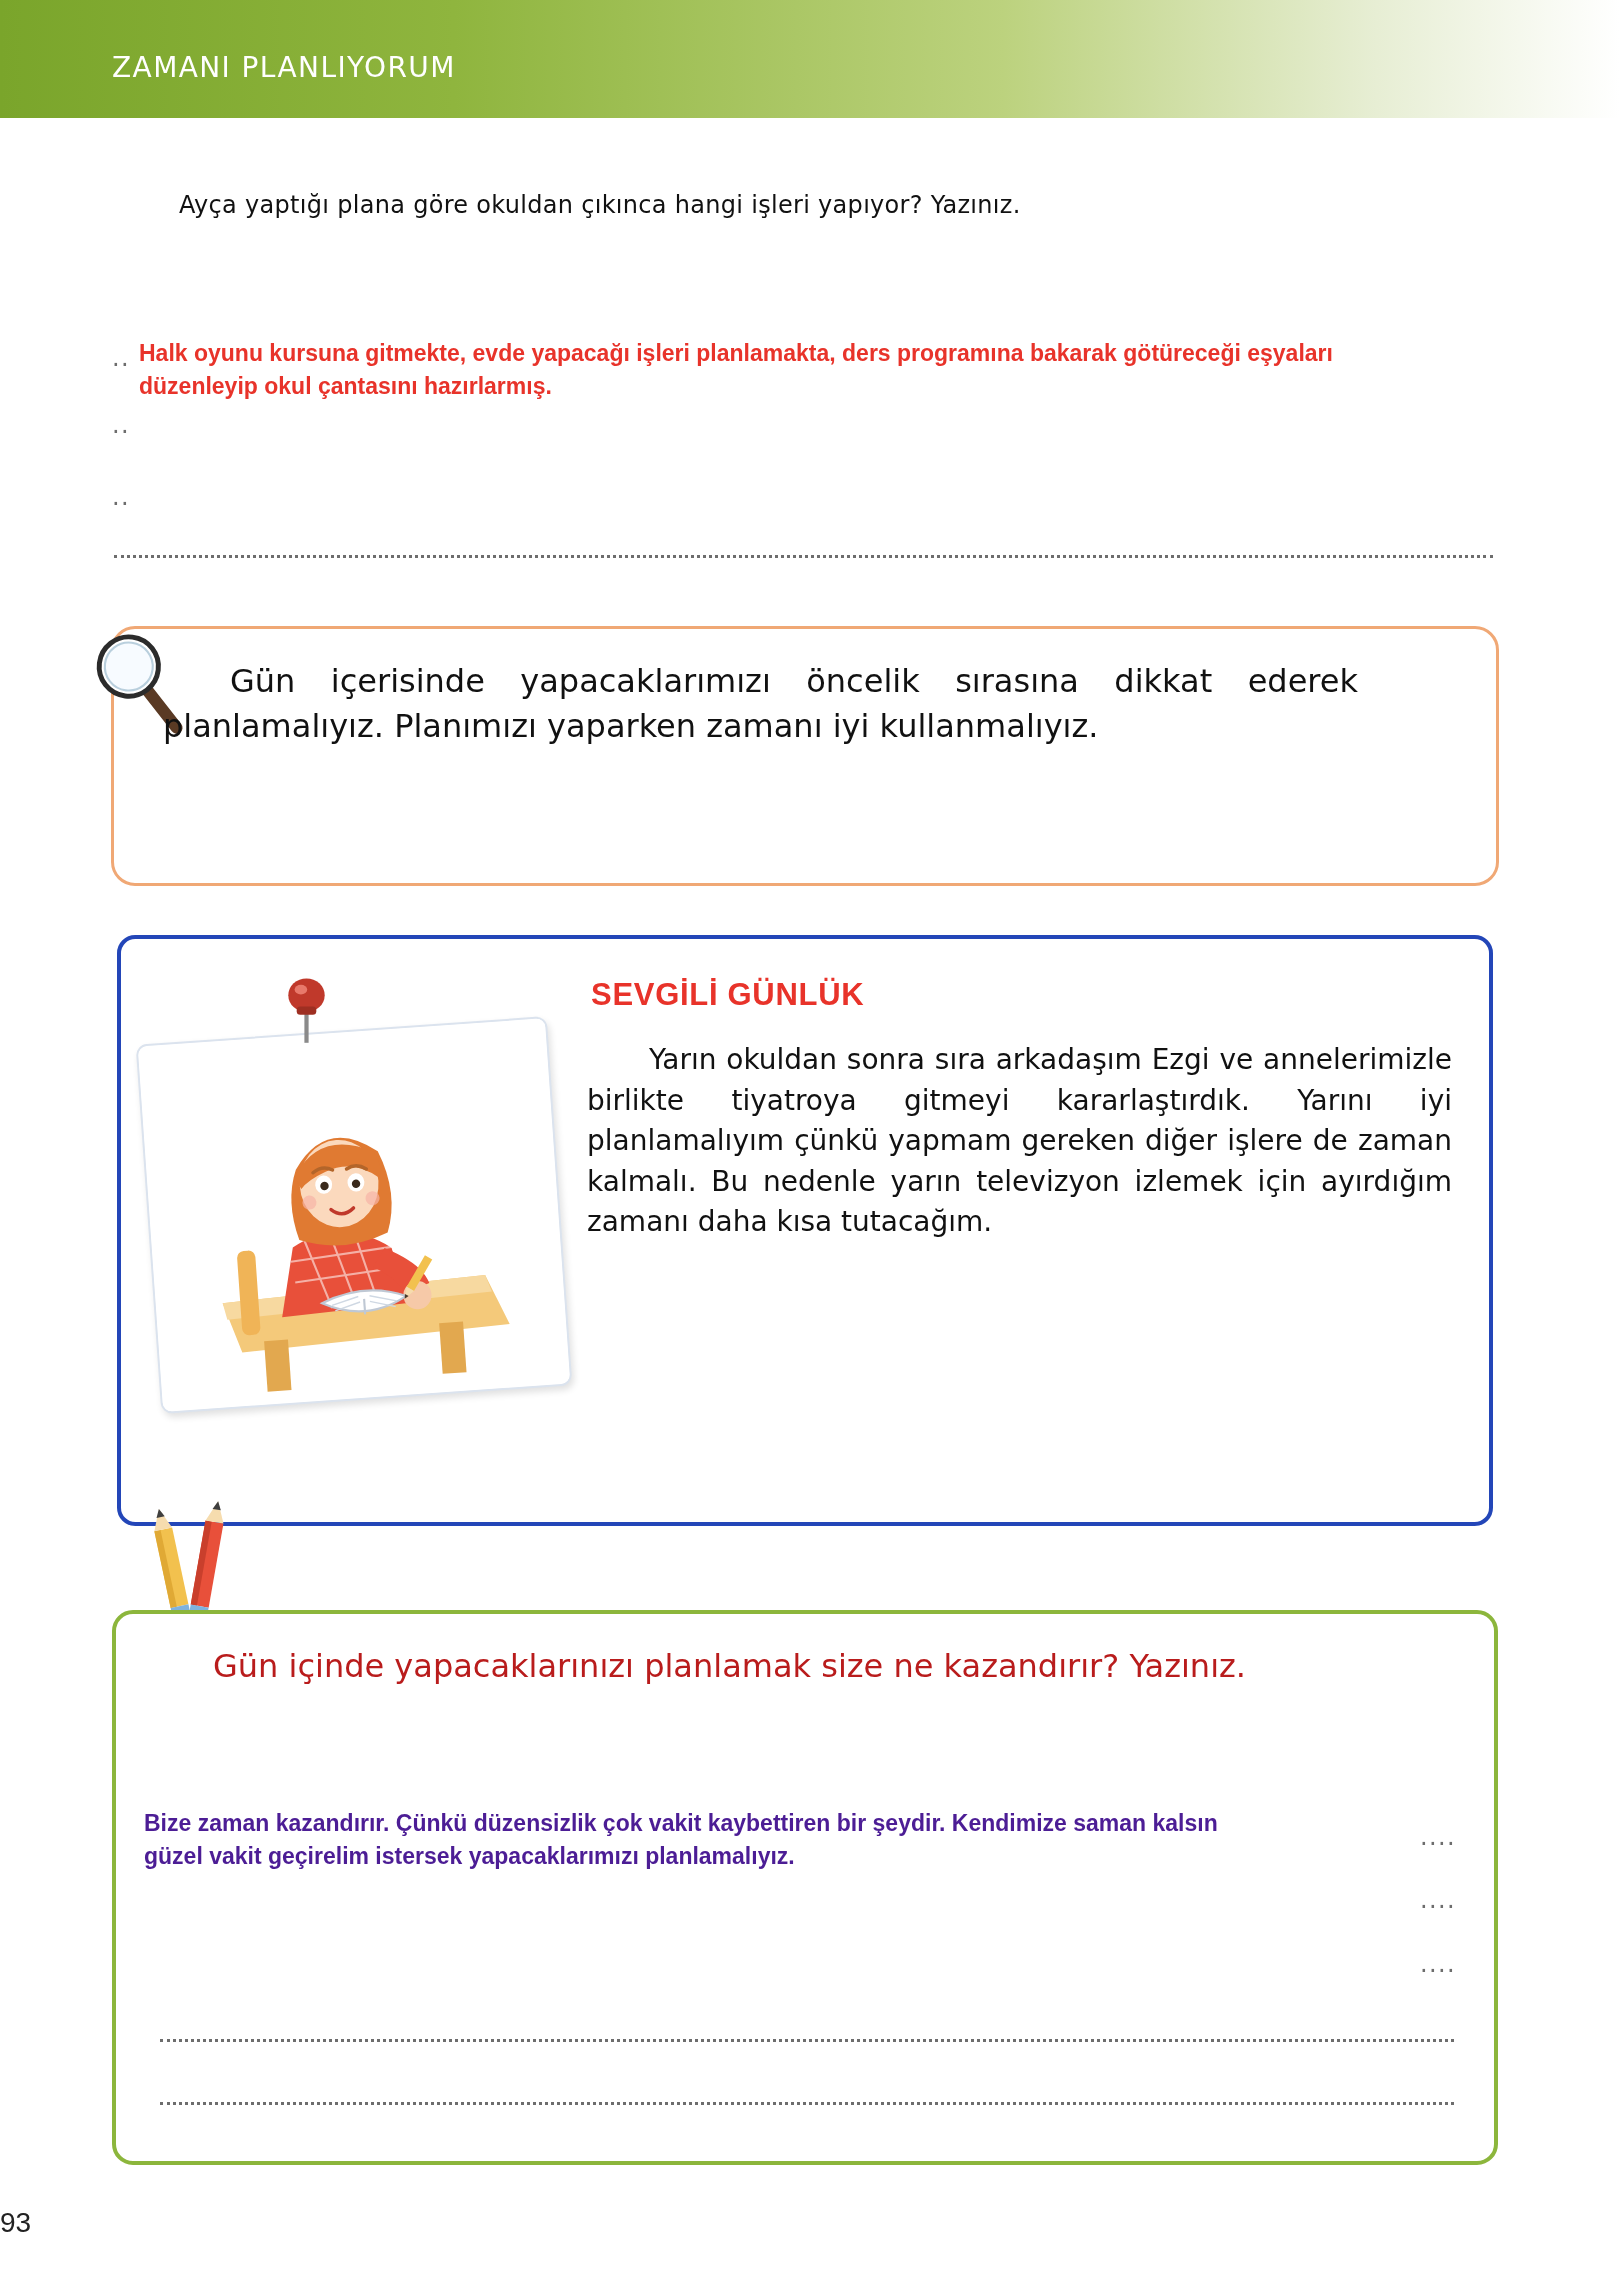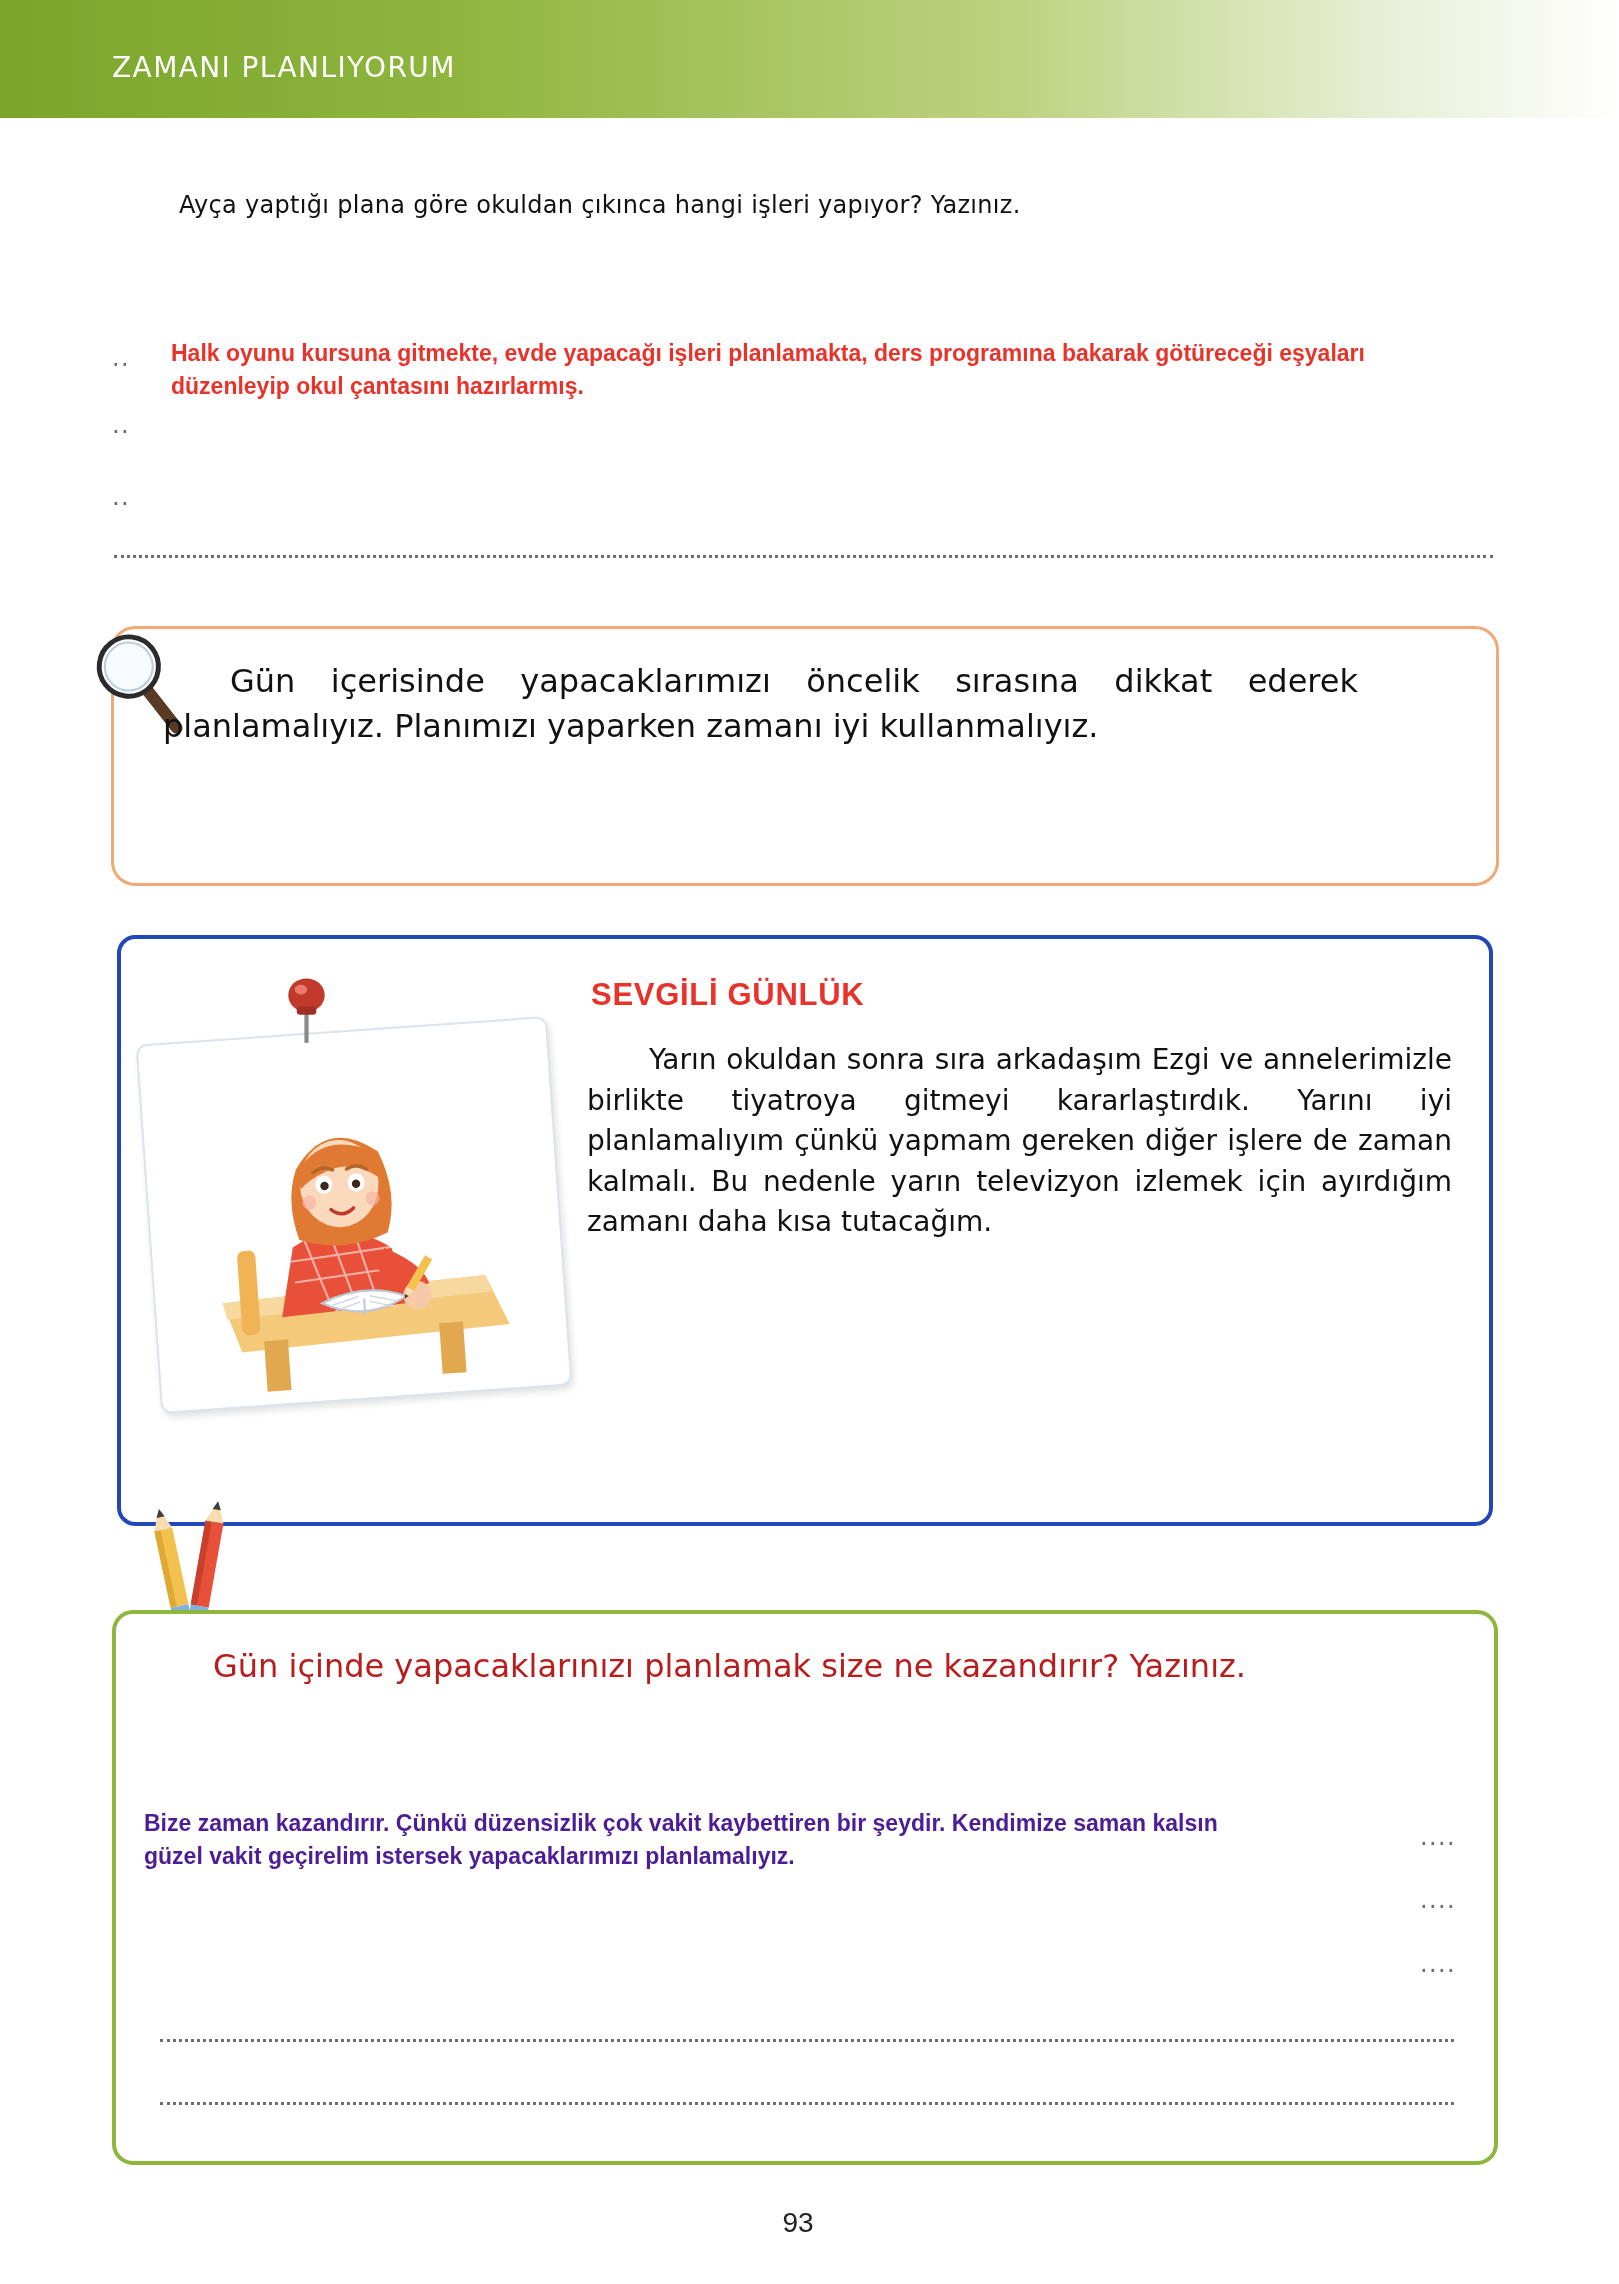--- a/index.html
+++ b/index.html
@@ -208,35 +208,34 @@
     font-size: 23px;
     line-height: 1.45;
     color: #4c1d95;
   }
 
   .page-number {
     position: absolute;
     left: 0;
     top: 2207px;
     width: 1596px;
-    text-align: center;
     font-family: "Liberation Sans", sans-serif;
     font-size: 28px;
     color: #222222;
   }
 </style>
 </head>
 <body>
 
 <div class="header-band"></div>
 <div class="header-title">ZAMANI PLANLIYORUM</div>
 
 <div class="q-text q-indent" style="left:112px; top:190px; width:1378px; text-align:justify;">Ayça yaptığı plana göre okuldan çıkınca hangi işleri yapıyor? Yazınız.</div>
 
-<div class="answer-red" style="left:139px; top:337px; width:1195px;margin-left:32px;">Halk oyunu kursuna gitmekte, evde yapacağı işleri planlamakta, ders programına bakarak götüreceği eşyaları düzenleyip okul çantasını hazırlarmış.</div>
+<div class="answer-red" style="left:139px; top:337px; width:1195px;">Halk oyunu kursuna gitmekte, evde yapacağı işleri planlamakta, ders programına bakarak götüreceği eşyaları düzenleyip okul çantasını hazırlarmış.</div>
 
 <div class="dots-mini" style="left:112px; top:346px;">..</div>
 <div class="dots-mini" style="left:112px; top:413px;">..</div>
 <div class="dots-mini" style="left:112px; top:485px;">..</div>
 
 <div class="dots-line" style="left:114px; top:555px; width:1379px;"></div>
 
 <div class="info-box"></div>
 
 <svg class="magnifier" viewBox="0 0 170 190">

